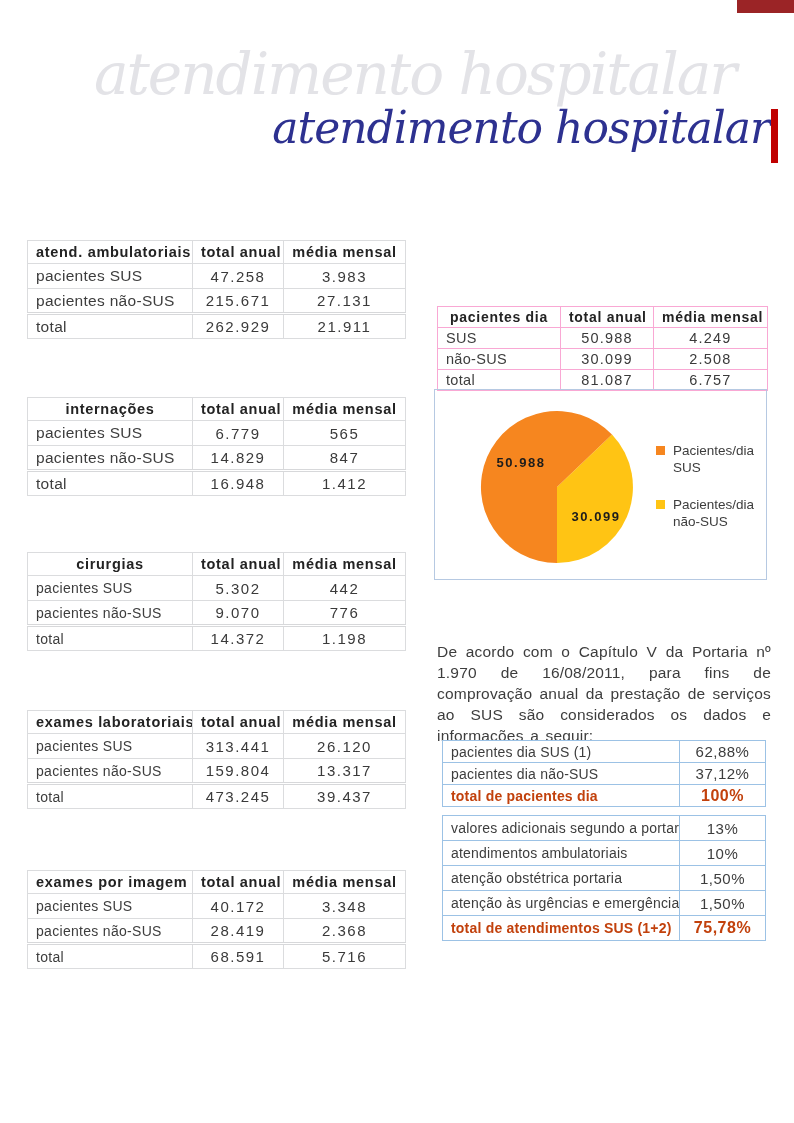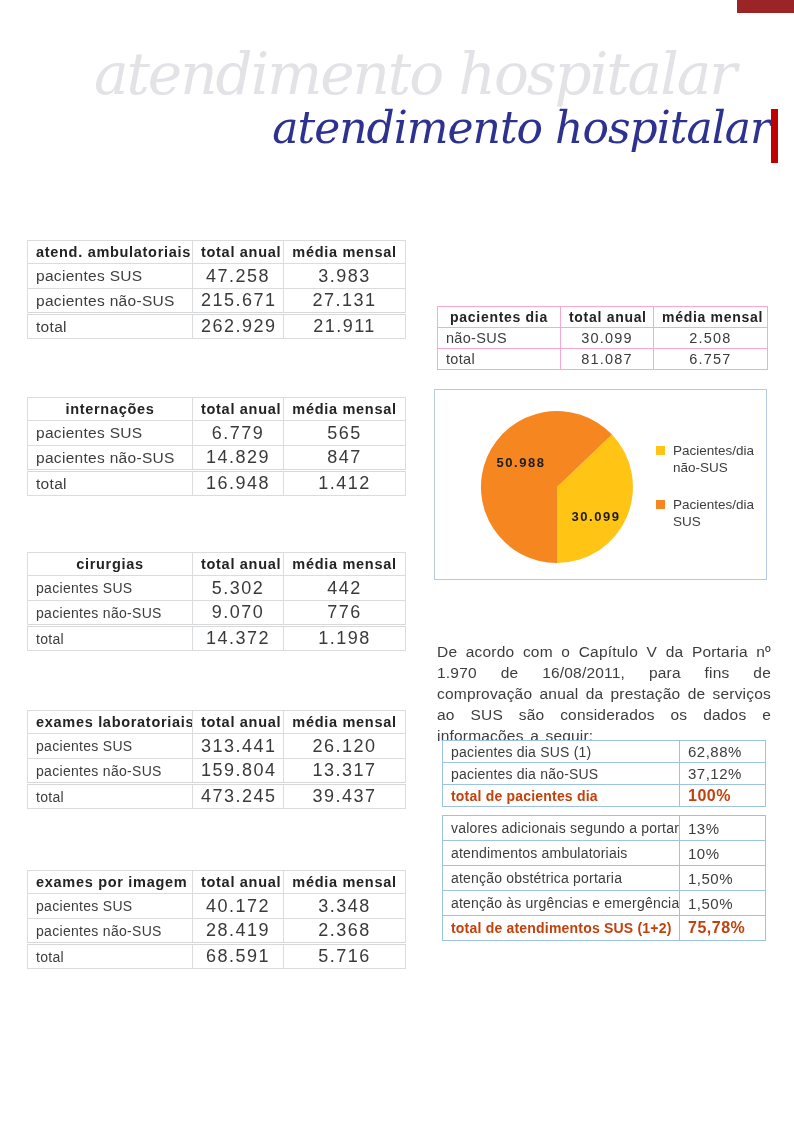--- a/index.html
+++ b/index.html
@@ -20,21 +20,21 @@
     font-family:"DejaVu Serif",serif;font-style:italic;font-size:58px;color:#E3E3E7;letter-spacing:-2px;}
   .main-title{position:absolute;right:24px;top:102px;white-space:nowrap;
     font-family:"DejaVu Serif",serif;font-style:italic;font-size:44px;color:#2D3190;letter-spacing:-1px;}
 
   
   table.stat{position:absolute;border-collapse:collapse;table-layout:fixed;background:#fff;}
   .stat th,.stat td{padding:0 8px;font-weight:normal;white-space:nowrap;overflow:hidden;}
   .hd th{font-weight:bold;color:#232323;font-size:14.5px;letter-spacing:.7px;text-align:center;}
   .hd th.tl{text-align:center;}
   td.lb{font-size:15.5px;color:#3d3d3d;text-align:left;letter-spacing:.3px;}
-  td.nm{font-size:18px;color:#3a3a3a;text-align:center;letter-spacing:1.5px;}
+  td.nm{font-size:15px;color:#3a3a3a;text-align:center;letter-spacing:1.5px;}
   .b{font-weight:bold;color:#232323;font-size:14.5px;letter-spacing:.5px;}
 
   .gray{width:378px;left:27px;}
   .gray th,.gray td{border:1px solid #DBDCDE;}
   .gray{border:1px solid #D7D8DA;}
   .gray tr{height:25px;}
   .gray tr.hd{height:23px;}
   .gray tr.tt td{border-top:3px double #D7D8DA;}
   .gray col.c1{width:165px;} .gray col.c2{width:91px;} .gray col.c3{width:122px;}
   .sm td.lb{font-size:14px;}
@@ -60,21 +60,21 @@
   
   .para{position:absolute;left:437px;top:641px;width:334px;font-size:15.5px;line-height:21px;
         color:#3d3d3d;text-align:justify;letter-spacing:.2px;word-spacing:2px;}
 
   
   .sus-wrap{position:absolute;left:442px;top:740px;width:323px;}
   table.sus{position:relative;border-collapse:collapse;table-layout:fixed;width:323px;background:#fff;}
   .sus th,.sus td{border:1px solid #9CC2E5;padding:0 8px;white-space:nowrap;overflow:hidden;}
   .sus col.cl{width:237px;} .sus col.cv{width:86px;}
   .sus td.lb{font-size:14px;letter-spacing:.2px;}
-  .sus td.vl{font-size:15px;text-align:left;letter-spacing:.5px;}
+  .sus td.vl{font-size:15px;text-align:center;letter-spacing:.5px;}
   .sus-a tr{height:22px;}
   .sus-b{margin-top:8px;}
   .sus-b tr{height:25px;}
   .sus tr.bold td{font-weight:bold;color:#c2410c;}
   .sus tr.bold td.vl{font-size:16px;}
 </style>
 </head>
 <body>
 
 <div class="page">
@@ -238,20 +238,25 @@
     <colgroup>
         <col class="c1">
         <col class="c2">
         <col class="c3">
       </colgroup>
     <tbody>
         <tr class="hd">
       <th class="tl">pacientes dia</th>
       <th>total anual</th>
       <th>média mensal</th>
+    </tr>
+    <tr>
+      <td class="lb">SUS</td>
+      <td class="nm">50.988</td>
+      <td class="nm">4.249</td>
     </tr>
     <tr>
       <td class="lb">não-SUS</td>
       <td class="nm">30.099</td>
       <td class="nm">2.508</td>
     </tr>
     <tr>
       <td class="lb b">total</td>
       <td class="nm">81.087</td>
       <td class="nm">6.757</td>
@@ -261,26 +266,26 @@
 
   <div class="chart-box">
     <svg width="331" height="189" viewBox="0 0 331 189">
         <path d="M122 97 L177.0 44.6 A76 76 0 0 1 122.0 173.0 Z" fill="#FFC414"></path>
         <path d="M122 97 L122.0 173.0 A76 76 0 1 1 177.0 44.6 Z" fill="#F6861F"></path>
       <text class="pv" x="86" y="77">50.988</text>
       <text class="pv" x="161" y="131">30.099</text>
     </svg>
     <div class="legend">
       <div class="li">
+        <span class="sw" style="background: rgb(246, 134, 31);"></span>
+        <span class="lt">Pacientes/dia SUS</span>
+      </div>
+      <div class="li">
         <span class="sw" style="background: rgb(255, 196, 20);"></span>
         <span class="lt">Pacientes/dia não-SUS</span>
-      </div>
-      <div class="li">
-        <span class="sw" style="background: rgb(246, 134, 31);"></span>
-        <span class="lt">Pacientes/dia SUS</span>
       </div>
     </div>
   </div>
 
   <div class="para">De acordo com o Capítulo V da Portaria nº 1.970 de 16/08/2011, para fins de comprovação anual da prestação de serviços ao SUS são considerados os dados e informações a seguir:</div>
 
   <div class="sus-wrap">
     <table class="sus sus-a">
       <colgroup>
           <col class="cl">

